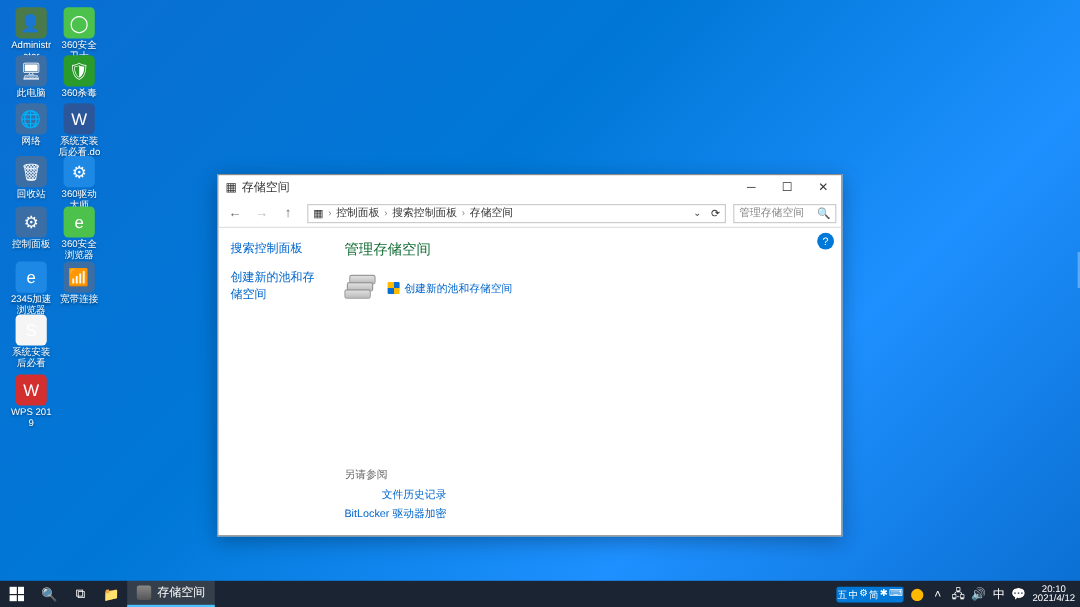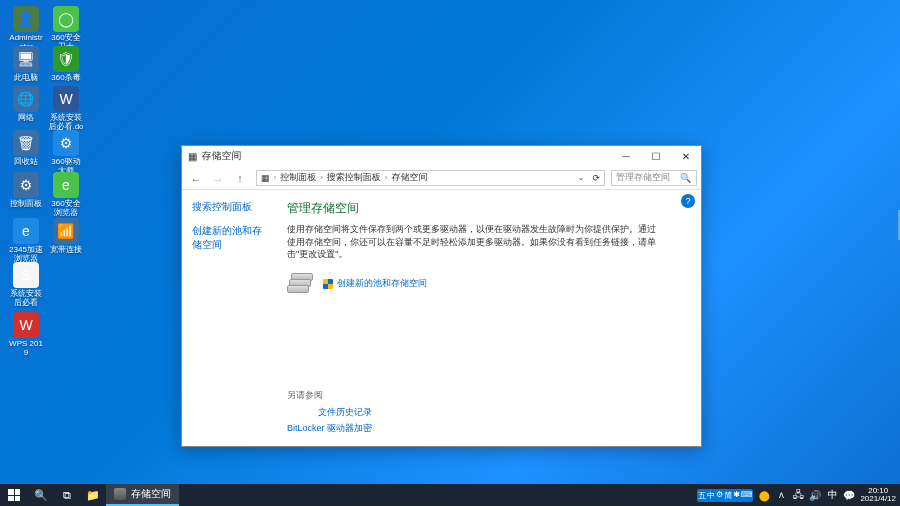--- a/index.html
+++ b/index.html
@@ -150,21 +150,20 @@
     </div>
   </div>
   <div class="body">
     <div class="sidebar">
       <div class="slink">搜索控制面板</div>
       <div class="slink">创建新的池和存储空间</div>
     </div>
     <div class="main">
       <div class="helpbtn">?</div>
       <h1>管理存储空间</h1>
-      <div class="desc">使用存储空间将文件保存到两个或更多驱动器，以便在驱动器发生故障时为你提供保护。通过使用存储空间，你还可以在容量不足时轻松添加更多驱动器。如果你没有看到任务链接，请单击"更改设置"。</div>
       <div class="action">
         <div class="drives">
           <div class="d" style="top:0;left:4px"></div>
           <div class="d" style="top:6px;left:2px"></div>
           <div class="d" style="top:12px;left:0"></div>
         </div>
         <div class="link">
           <span class="shield"></span>
           <span>创建新的池和存储空间</span>
         </div>

